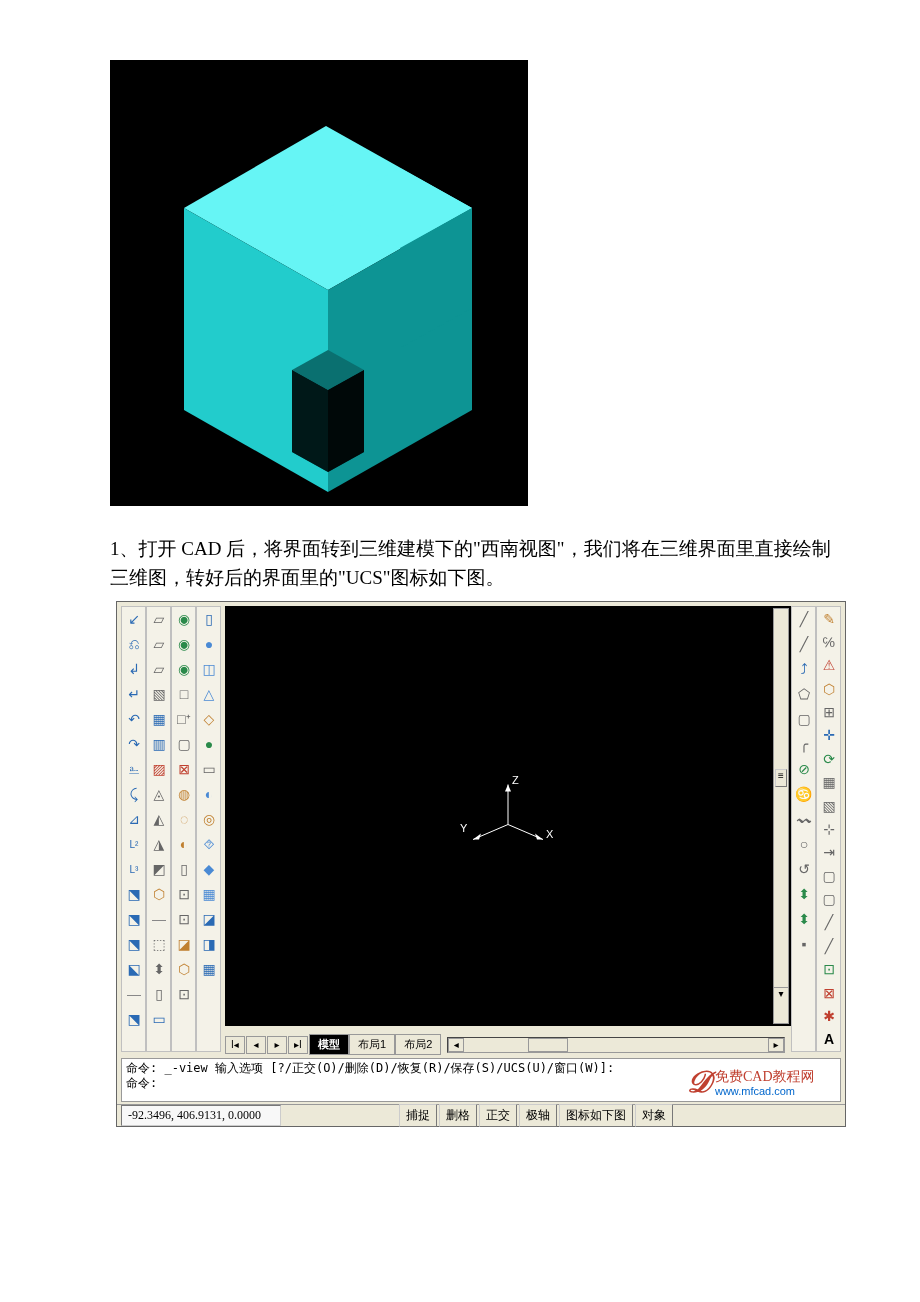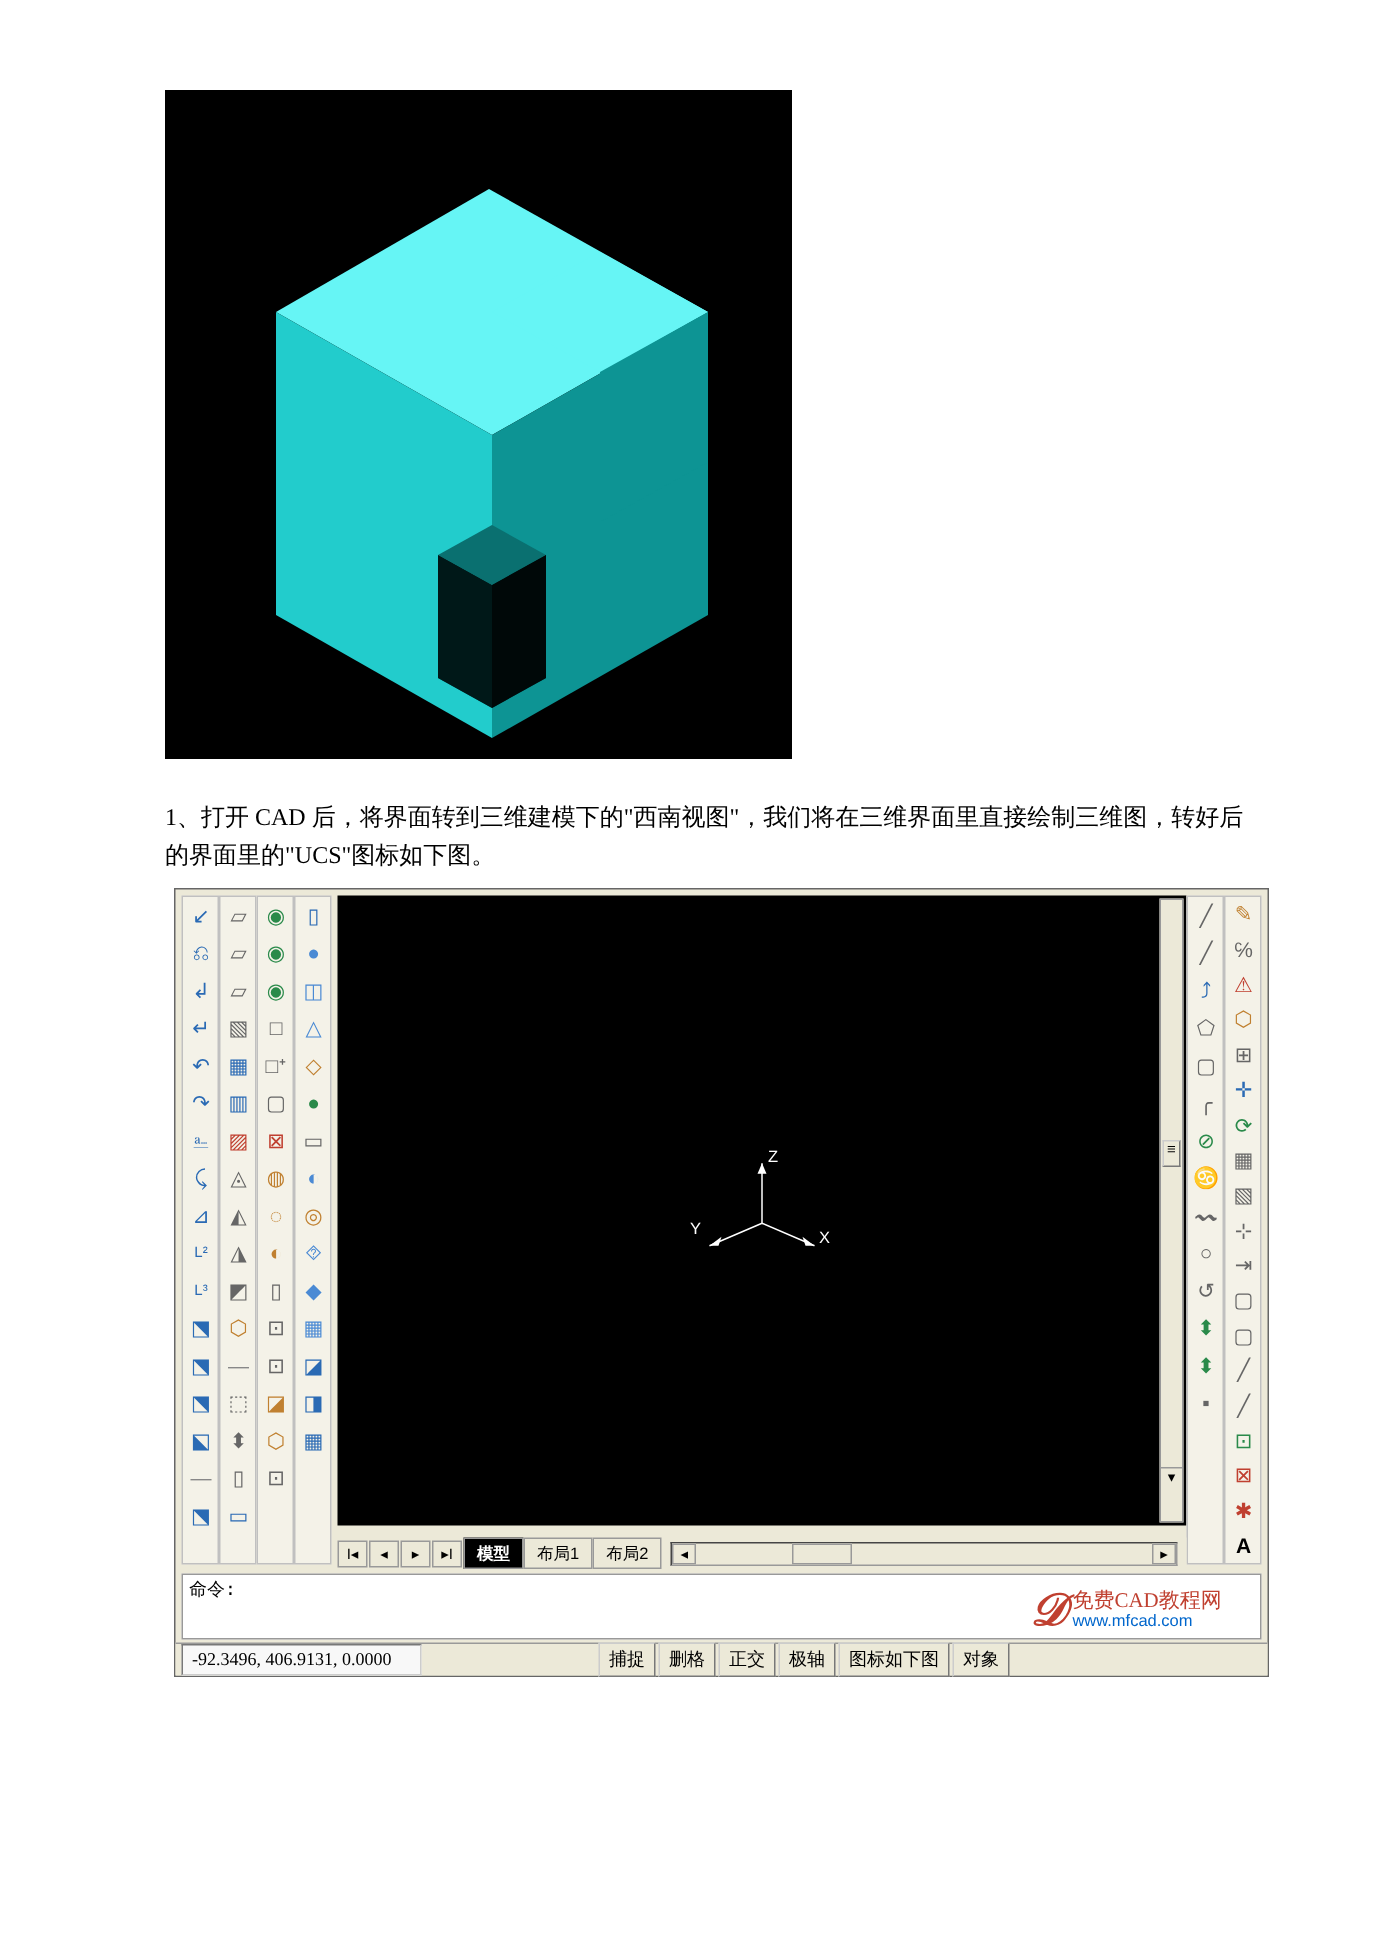--- a/index.html
+++ b/index.html
@@ -3,21 +3,21 @@
 <meta charset="utf-8">
 <style>
   * { box-sizing: border-box; margin: 0; padding: 0; }
   body { background: #fff; font-family: "SimSun", serif; width: 920px; }
   .page { padding: 60px 80px 40px 110px; }
   
   
   .cube-scene { width: 418px; height: 446px; background: #000; position: relative; overflow: hidden; }
   
   
-  .instruction { font-size: 16px; line-height: 1.55; margin: 28px 0 8px 0; color: #000; }
+  .instruction { font-size: 19px; line-height: 1.55; margin: 28px 0 8px 0; color: #000; }
   
   
   .cad-shot { width: 730px; height: 526px; margin-left: 6px; border: 1px solid #666; position: relative; background: #ece9d8; font-family: "Microsoft YaHei", sans-serif; }
   
   
   .left-tb { position: absolute; top: 4px; bottom: 74px; background: #ece9d8; display: flex; }
   .tb-col { width: 25px; display: flex; flex-direction: column; gap: 0; border: 1px solid #c0c0c0; background: #f4f2e8; }
   .tb-btn { width: 24px; height: 25px; display: flex; align-items: center; justify-content: center; font-size: 14px; }
   
   
@@ -291,20 +291,21 @@
       <span class="tab">布局1</span>
       <span class="tab">布局2</span>
       <div class="hscroll">
         <div class="thumb-l" style="font-size:10px;text-align:center;">◂</div>
         <div class="thumb-m"></div>
         <div class="thumb-r" style="font-size:10px;text-align:center;">▸</div>
       </div>
     </div>
 
     <div class="cmd-area">
+      <div class="line">命令: _-view 输入选项 [?/正交(O)/删除(D)/恢复(R)/保存(S)/UCS(U)/窗口(W)]:</div>
       <div class="line">命令:</div>
     </div>
 
     <div class="logo-badge">
       <span class="logo-swoosh">𝒟</span>
       <div class="logo-text">
         <div class="top">免费CAD教程网</div>
         <div class="bot">www.mfcad.com</div>
       </div>
     </div>

